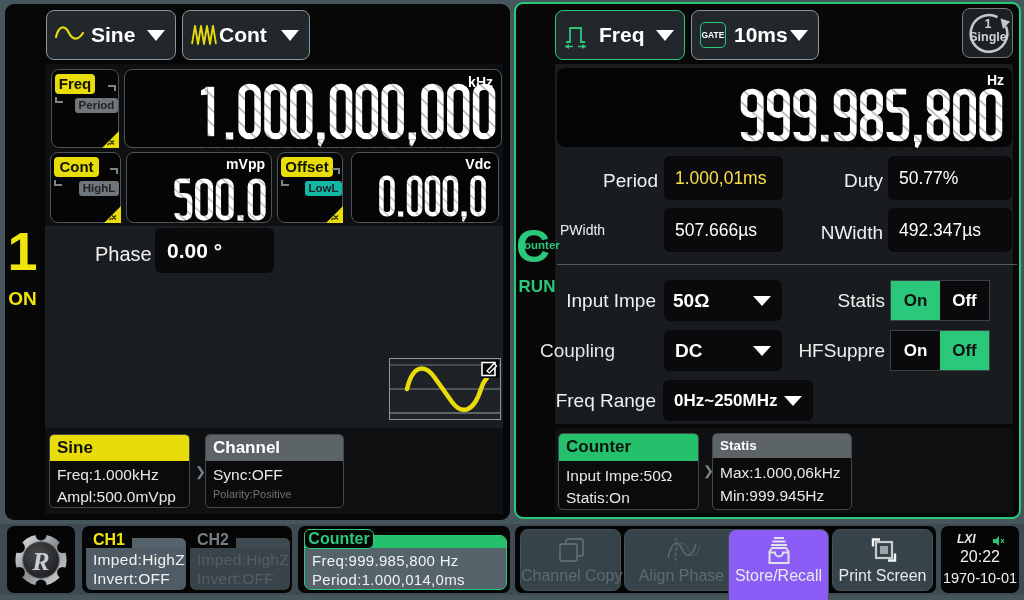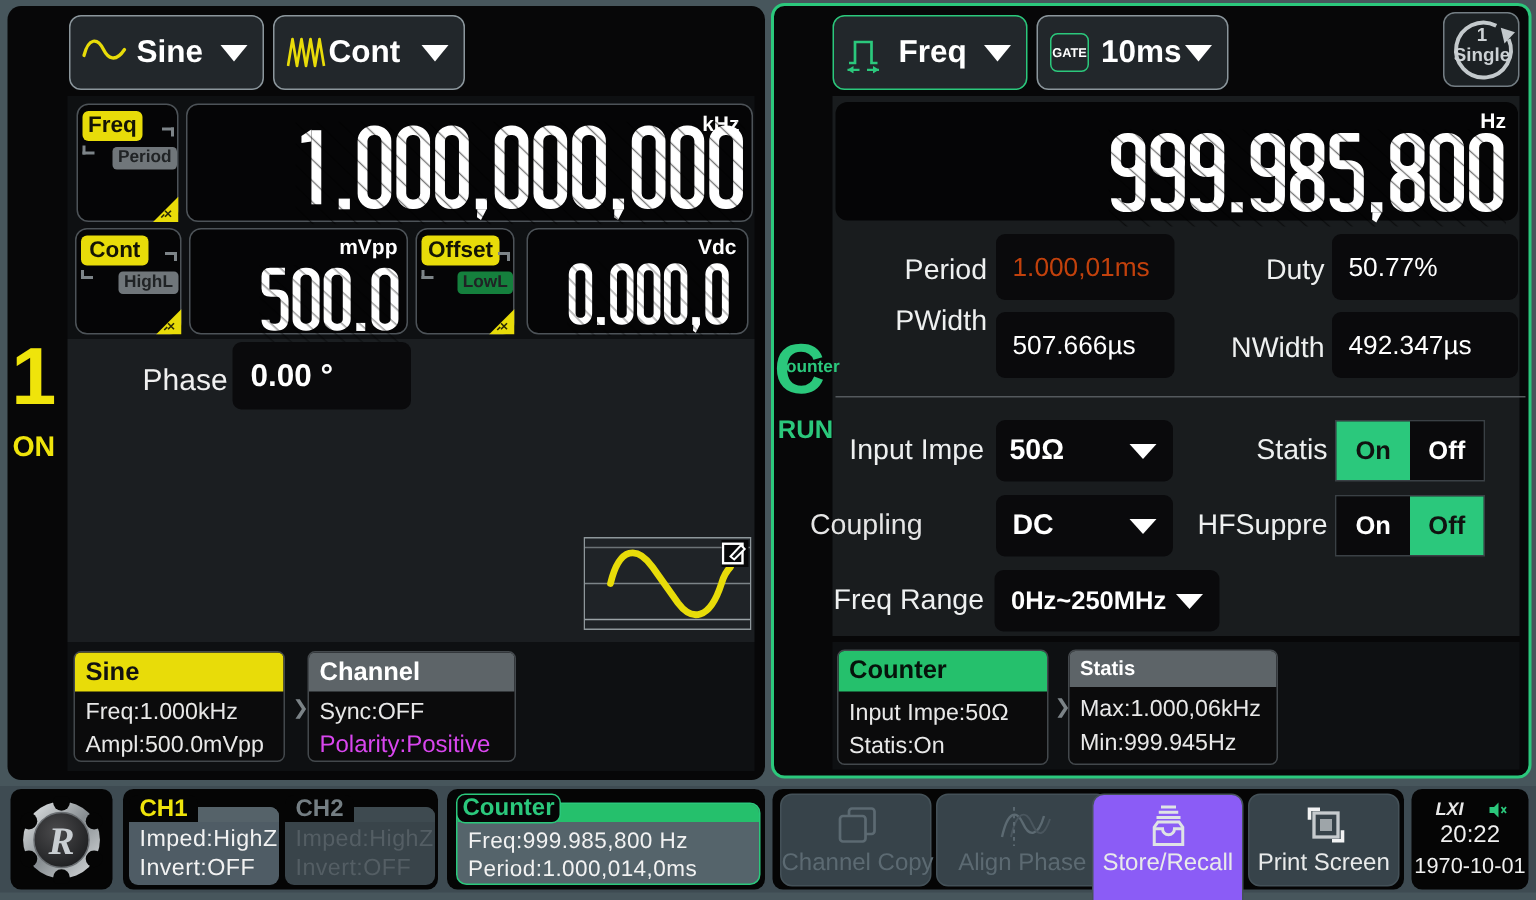--- a/index.html
+++ b/index.html
@@ -45,21 +45,21 @@
       <path d="M8,13.5 l4,-4 m0,4 l-4,-4 m-2.5,4.5 l2,-2" stroke="#2a2a06" stroke-width="1.1" fill="none"></path>
     </svg>
   </div>
 <div style="position:absolute;left:126px;top:152px;width:146px;height:71px;background:#050506;border:1.5px solid #4d5358;border-radius:8px">
     <div style="position:absolute;right:6px;top:3px;color:#fff;font-size:14px;font-weight:bold">mVpp</div>
   </div>
 <div style="position:absolute;left:277px;top:152px;width:66px;height:71px;background:#050506;border:1.5px solid #4d5358;border-radius:8px">
     <div style="position:absolute;left:3px;top:4px;width:52px;height:20px;background:#e8dc09;border-radius:4px;color:#141405;font-size:15px;font-weight:bold;text-align:center;line-height:20px">Offset</div>
     <div style="position:absolute;left:54px;top:15px;width:8px;height:6px;border-top:2px solid #7d8488;border-right:2px solid #7d8488"></div>
     <div style="position:absolute;left:3px;top:27px;width:8px;height:6px;border-bottom:2px solid #7d8488;border-left:2px solid #7d8488"></div>
-    <div style="position:absolute;left:27px;top:28px;width:37px;height:15px;background:#15803d;border-radius:3px;color:#202325;font-size:11.5px;font-weight:bold;text-align:center;line-height:15px">LowL</div>
+    <div style="position:absolute;left:27px;top:28px;width:37px;height:15px;background:#14b8a6;border-radius:3px;color:#202325;font-size:11.5px;font-weight:bold;text-align:center;line-height:15px">LowL</div>
     <svg style="position:absolute;left:48px;top:53px" width="17" height="17" viewBox="0 0 17 17">
       <path d="M17,0 L17,17 L0,17 Z" fill="#e8dc09"></path>
       <path d="M8,13.5 l4,-4 m0,4 l-4,-4 m-2.5,4.5 l2,-2" stroke="#2a2a06" stroke-width="1.1" fill="none"></path>
     </svg>
   </div>
 <div style="position:absolute;left:351px;top:152px;width:148px;height:71px;background:#050506;border:1.5px solid #4d5358;border-radius:8px">
     <div style="position:absolute;right:7px;top:3px;color:#fff;font-size:14px;font-weight:bold">Vdc</div>
   </div>
 <div style="position:absolute;left:197px;top:83px;width:300px;height:57px;">
     <svg width="300" height="57" viewBox="0 0 302 60" preserveAspectRatio="none" style="overflow:visible;display:block">
@@ -187,21 +187,21 @@
     </svg></div>
 <div style="position:absolute;left:49px;top:434px;width:141px;height:74px;background:#0b0b0c;border:1px solid #43484c;border-radius:5px;overflow:hidden">
     <div style="position:absolute;left:0;top:0;width:100%;height:26px;background:#e8dc09;color:#111;font-size:17px;font-weight:bold;padding-left:7px;line-height:25px">Sine</div>
     <div style="position:absolute;left:7px;top:31px;color:#e8e8e8;font-size:15.5px">Freq:1.000kHz</div>
     <div style="position:absolute;left:7px;top:53px;color:#e8e8e8;font-size:15.5px">Ampl:500.0mVpp</div>
   </div>
 <div style="position:absolute;left:195px;top:464px;width:12px;height:18px;color:#7b8387;font-size:13px">❯</div>
 <div style="position:absolute;left:205px;top:434px;width:139px;height:74px;background:#0b0b0c;border:1px solid #43484c;border-radius:5px;overflow:hidden">
     <div style="position:absolute;left:0;top:0;width:100%;height:26px;background:#5d6468;color:#fff;font-size:17px;font-weight:bold;padding-left:7px;line-height:25px">Channel</div>
     <div style="position:absolute;left:7px;top:31px;color:#e8e8e8;font-size:15.5px">Sync:OFF</div>
-    <div style="position:absolute;left:7px;top:53px;color:#d946ef;font-size:16px">Polarity:Positive</div>
+    <div style="position:absolute;left:7px;top:53px;color:#737373;font-size:11px">Polarity:Positive</div>
   </div>
 <div style="position:absolute;left:555px;top:64px;width:458px;height:360px;background:#191c1e"></div>
 <div style="position:absolute;left:555px;top:428px;width:458px;height:85px;background:#0e1012"></div>
 <div style="position:absolute;left:515px;top:226px;width:36px;height:40px;color:#2bc87c;font-size:47px;font-weight:bold;line-height:40px;text-align:center">C</div>
 <div style="position:absolute;left:524px;top:239px;width:46px;height:12px;color:#2bc87c;font-size:11.5px;font-weight:bold">ounter</div>
 <div style="position:absolute;left:515px;top:277px;width:44px;height:20px;color:#2bc87c;font-size:17px;font-weight:bold;text-align:center">RUN</div>
 <div style="position:absolute;left:555px;top:10px;width:130px;height:50px;background:#22272b;border:1.5px solid #2bc87c;border-radius:8px;display:flex;align-items:center;padding-left:8px">
     <svg width="27" height="27" viewBox="0 0 27 27">
       <path d="M2,20 L6,20 L6,6 L17,6 L17,20 L21,20" fill="none" stroke="#2bc87c" stroke-width="1.8"></path>
       <path d="M1,24.5 h8 M14,24.5 h8" stroke="#2bc87c" stroke-width="1.5"></path>
@@ -271,24 +271,24 @@
       <g transform="translate(210.0,0)" stroke="#fff" stroke-width="6.6" fill="none" stroke-linejoin="round">
         <rect x="5" y="4" width="16" height="52" rx="7.5"></rect>
       </g>
       <g transform="translate(236.0,0)" stroke="#fff" stroke-width="6.6" fill="none" stroke-linejoin="round">
         <rect x="5" y="4" width="16" height="52" rx="7.5"></rect>
       </g>
       <rect x="0" y="-2" width="262.0" height="72" fill="url(#hd)"></rect>
     </svg>
   </div>
 <div style="position:absolute;left:560px;top:170px;width:98px;height:24px;color:#eef0f0;font-size:19px;text-align:right">Period</div>
-<div style="position:absolute;left:664px;top:156px;width:119px;height:44px;background:#0a0a0c;border-radius:6px;color:#c2410c;font-size:17.5px;line-height:44px;padding-left:11px">1.000,01ms</div>
+<div style="position:absolute;left:664px;top:156px;width:119px;height:44px;background:#0a0a0c;border-radius:6px;color:#fde047;font-size:17.5px;line-height:44px;padding-left:11px">1.000,01ms</div>
 <div style="position:absolute;left:800px;top:170px;width:83px;height:24px;color:#eef0f0;font-size:19px;text-align:right">Duty</div>
 <div style="position:absolute;left:888px;top:156px;width:124px;height:44px;background:#0a0a0c;border-radius:6px;color:#fff;font-size:17.5px;line-height:44px;padding-left:11px">50.77%</div>
-<div style="position:absolute;left:560px;top:204px;width:98px;height:24px;color:#eef0f0;font-size:19px;text-align:right">PWidth</div>
+<div style="position:absolute;left:560px;top:222px;width:98px;height:24px;color:#eef0f0;font-size:14px;">PWidth</div>
 <div style="position:absolute;left:664px;top:208px;width:119px;height:44px;background:#0a0a0c;border-radius:6px;color:#fff;font-size:17.5px;line-height:44px;padding-left:11px">507.666µs</div>
 <div style="position:absolute;left:790px;top:222px;width:93px;height:24px;color:#eef0f0;font-size:19px;text-align:right">NWidth</div>
 <div style="position:absolute;left:888px;top:208px;width:124px;height:44px;background:#0a0a0c;border-radius:6px;color:#fff;font-size:17.5px;line-height:44px;padding-left:11px">492.347µs</div>
 <div style="position:absolute;left:557px;top:264px;width:460px;height:1px;background:#54595d"></div>
 <div style="position:absolute;left:540px;top:290px;width:116px;height:24px;color:#eef0f0;font-size:19px;text-align:right">Input Impe</div>
 <div style="position:absolute;left:664px;top:280px;width:118px;height:41px;background:#0a0a0c;border-radius:6px;color:#fff;font-size:19px;font-weight:bold;line-height:41px;padding-left:9px">50Ω<span style="position:absolute;right:11px;top:50%;margin-top:-5px;width:0;height:0;border-left:9px solid transparent;border-right:9px solid transparent;border-top:10px solid #fff"></span></div>
 <div style="position:absolute;left:800px;top:290px;width:85px;height:24px;color:#eef0f0;font-size:19px;text-align:right">Statis</div>
 <div style="position:absolute;left:890px;top:280px;width:100px;height:41px;border:1px solid #3a4045;display:flex">
     <div style="width:50px;background:#2bc87c;color:#101210;font-size:17px;font-weight:bold;text-align:center;line-height:39px">On</div>
     <div style="width:50px;background:#0a0a0c;color:#fff;font-size:17px;font-weight:bold;text-align:center;line-height:39px">Off</div>

